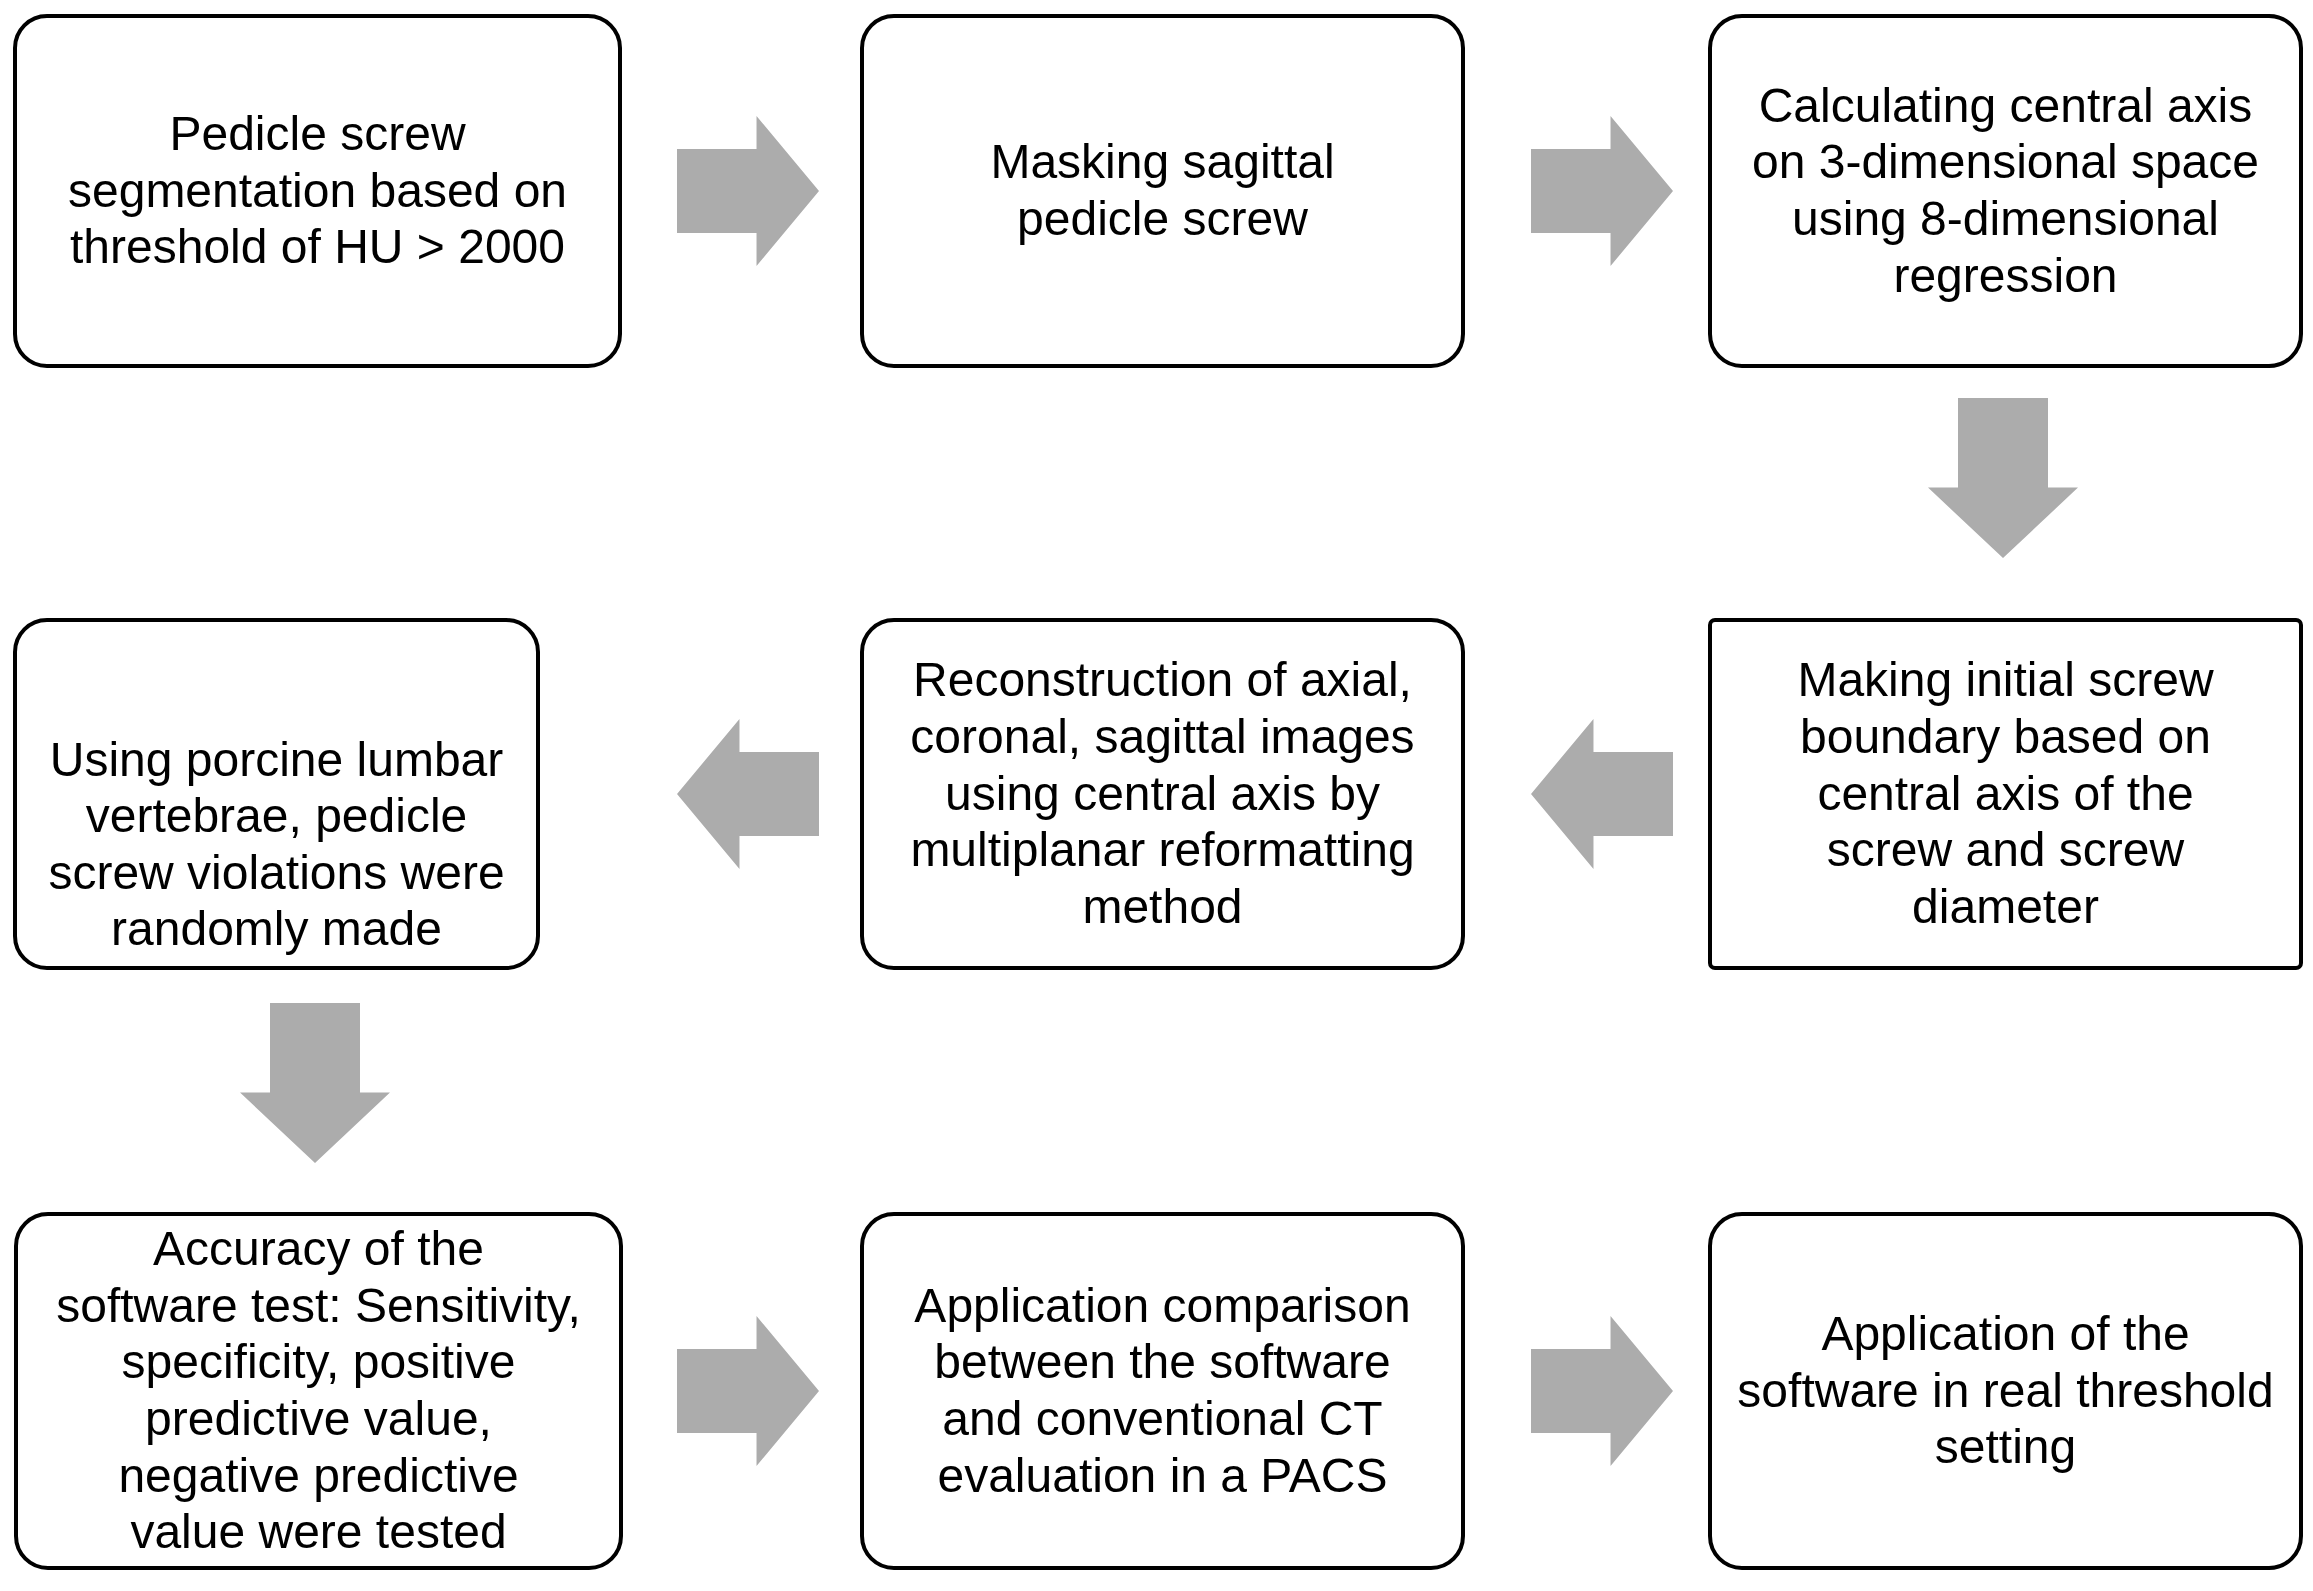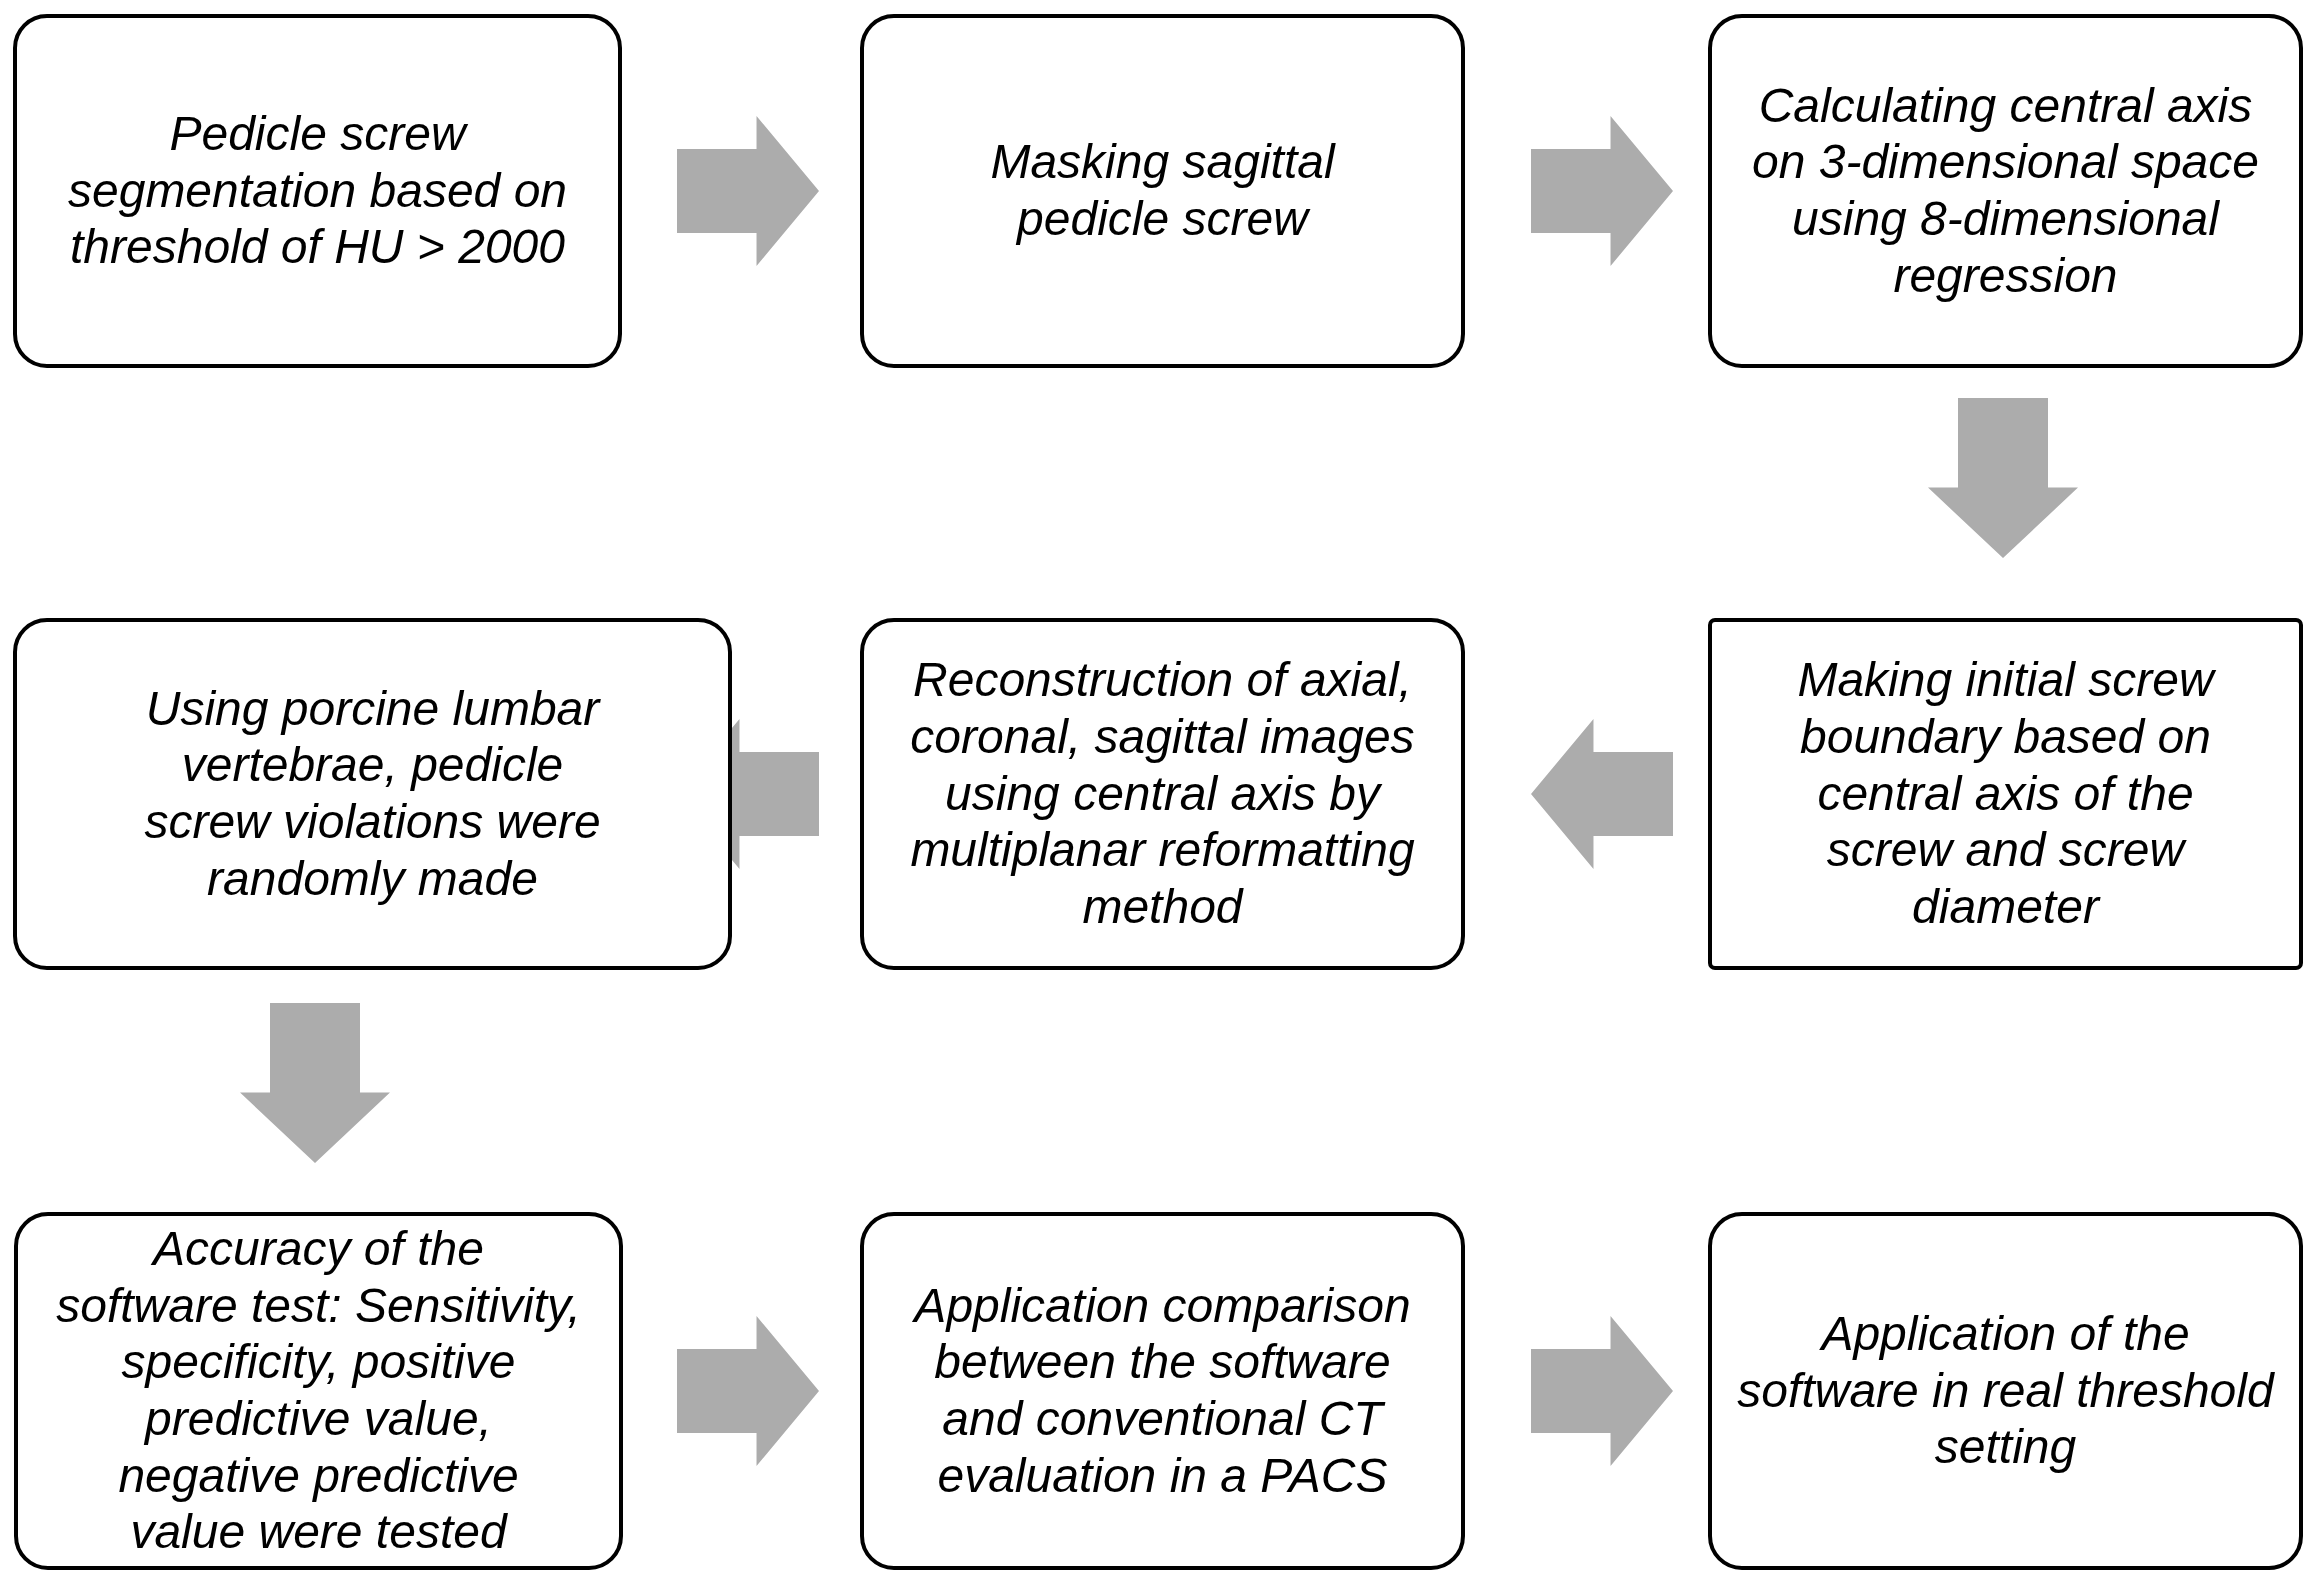--- a/index.html
+++ b/index.html
@@ -7,21 +7,20 @@
     padding: 0;
     background: #ffffff;
   }
   #canvas {
     position: relative;
     width: 2313px;
     height: 1591px;
     background: #ffffff;
     font-family: "Liberation Sans", "DejaVu Sans", sans-serif;
     overflow: hidden;
-    font-style: italic;
   }
   .flow-box {
     position: absolute;
     box-sizing: border-box;
     background: #ffffff;
     border: 4px solid #000000;
     border-radius: 34px;
     display: flex;
     align-items: center;
     justify-content: center;
@@ -90,21 +89,21 @@
   <div class="flow-box" style="left:860px; top:618px; width:605px; height:352px;">
     <span class="box-text">Reconstruction of axial,
 coronal, sagittal images
 using central axis by
 multiplanar reformatting
 method</span>
   </div>
 
   <div class="arrow arrow-left" style="left:677px; top:719px; width:142px; height:150px;"></div>
 
-  <div class="flow-box" style="left:13px; top:618px; width:719px; height:352px;">
+  <div class="flow-box" style="left:13px; top:618px; width:527px; height:352px;align-items:flex-end;">
     <span class="box-text">Using porcine lumbar
 vertebrae, pedicle
 screw violations were
 randomly made</span>
   </div>
 
   <div class="arrow arrow-down" style="left:240px; top:1003px; width:150px; height:160px;"></div>
 
   <div class="flow-box" style="left:14px; top:1212px; width:609px; height:358px;">
     <span class="box-text">Accuracy of the

